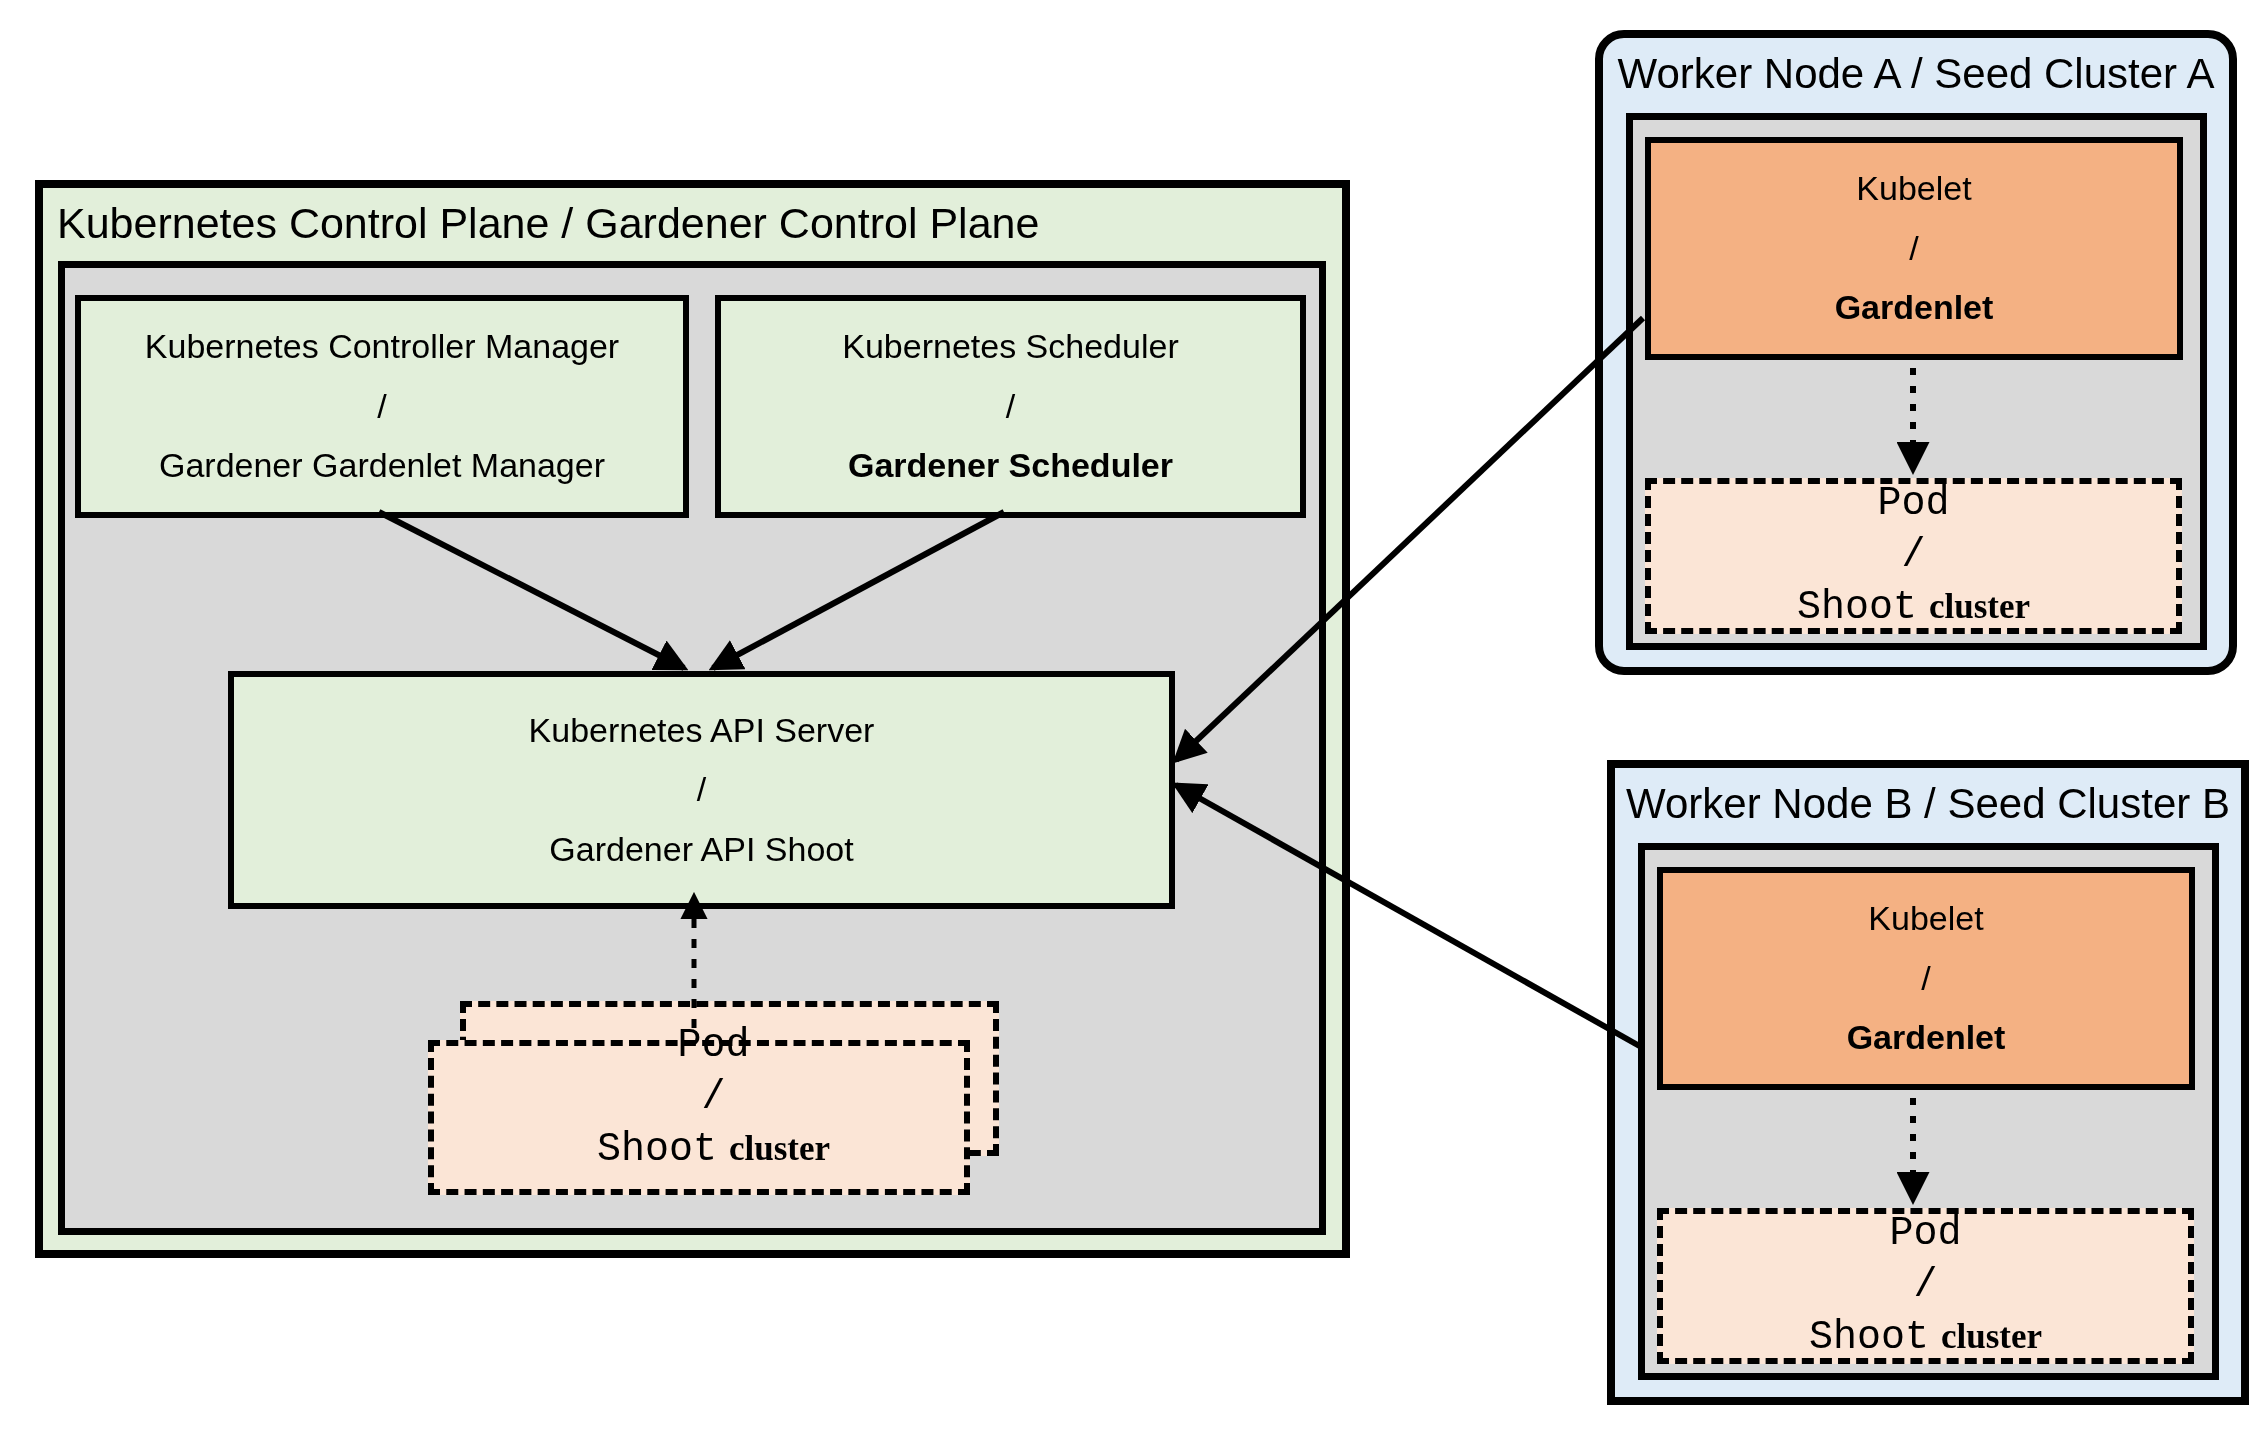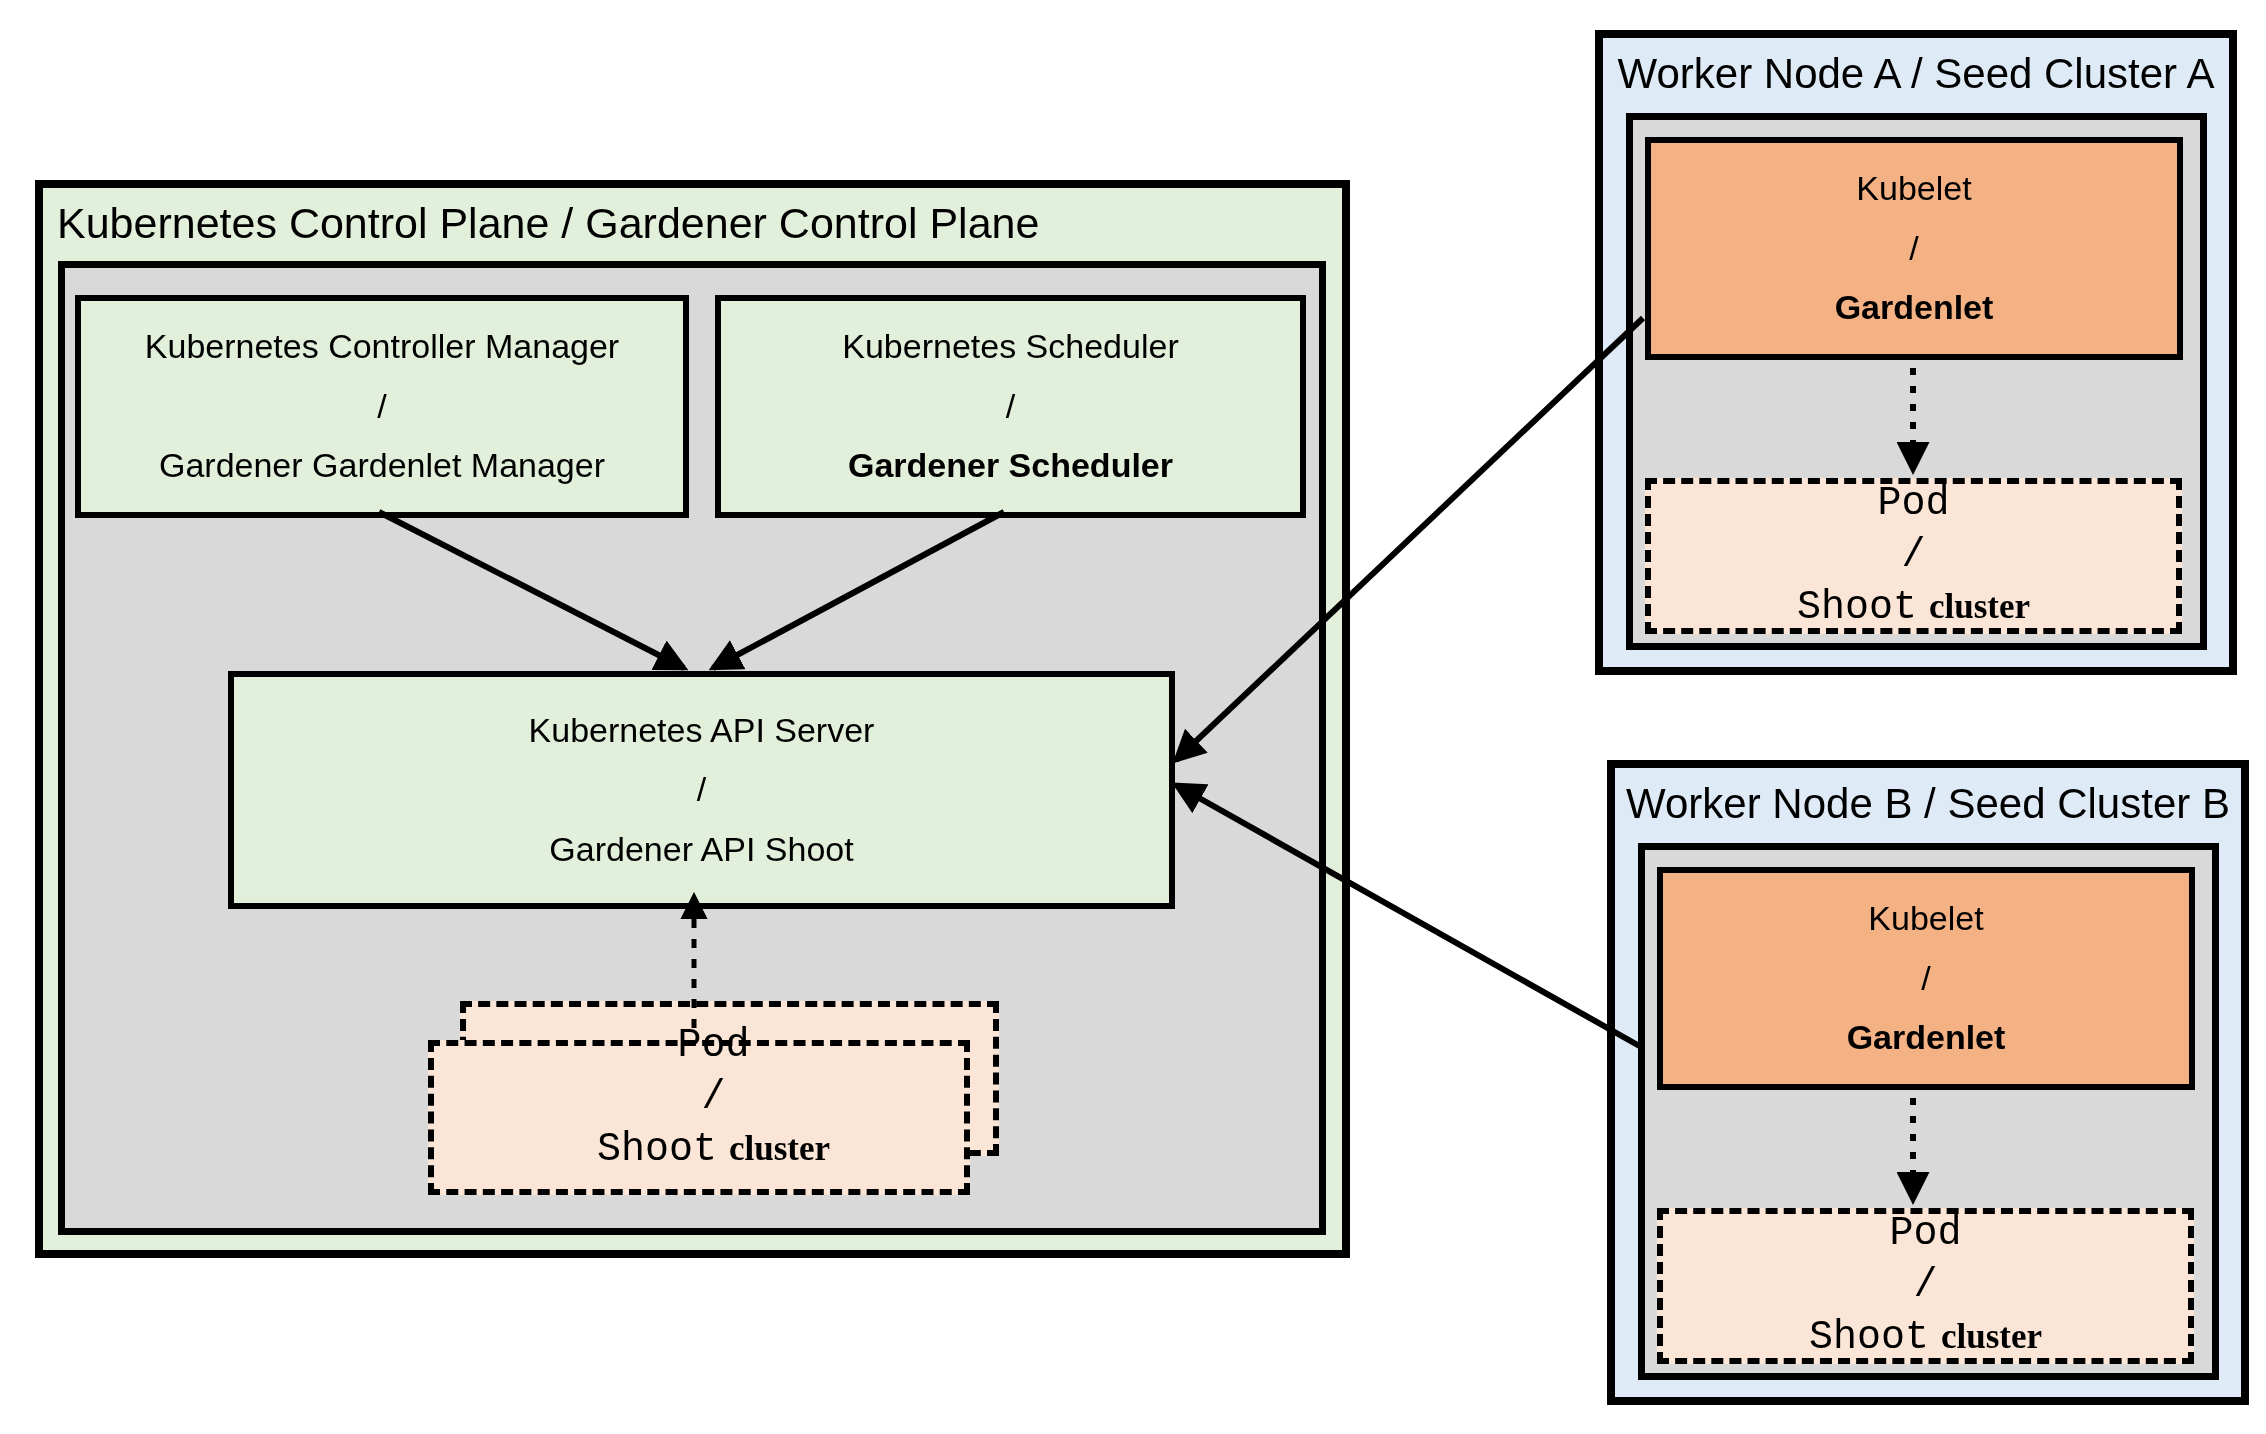--- a/index.html
+++ b/index.html
@@ -26,21 +26,21 @@
     background:var(--pod_peach,#FBE5D6);border:6px dashed #000;}
   .pod-front{left:363px;top:772px;width:542px;height:155px;
     background:var(--pod_peach,#FBE5D6);border:6px dashed #000;}
   .pod-text{left:363px;top:733px;width:571px;height:194px;
     display:flex;flex-direction:column;justify-content:center;align-items:center;
     text-align:center;line-height:1.3;}
   .mono{font-family:"Liberation Mono","DejaVu Sans Mono",monospace;font-size:40px;}
   .pod-rest{font-size:35px;font-weight:700;margin-left:12px;font-family:Liberation Serif, serif;}
   
   .worker{width:642px;height:645px;background:var(--worker_bg,#DEEBF7);border:8px solid #000;}
-  .worker-a{left:1595px;top:30px;}
+  .worker-a{left:1595px;top:30px;border-radius:29px;}
   .worker-b{left:1595px;top:760px;margin-left:12px;}
   .wk-title{left:0;top:12px;width:100%;text-align:center;font-size:42px;white-space:nowrap;}
   .wk-gray{left:23px;top:75px;width:581px;height:537px;
     background:var(--inner_panel_bg,#D9D9D9);border:7px solid #000;}
   .wk-orange{left:12px;top:17px;width:538px;height:223px;
     display:flex;flex-direction:column;justify-content:center;align-items:center;
     text-align:center;font-size:34px;line-height:1.75;
     background:var(--kubelet_orange,#F4B183);border:6px solid #000;}
   .wk-pod{left:12px;top:358px;width:537px;height:156px;
     display:flex;flex-direction:column;justify-content:center;align-items:center;

